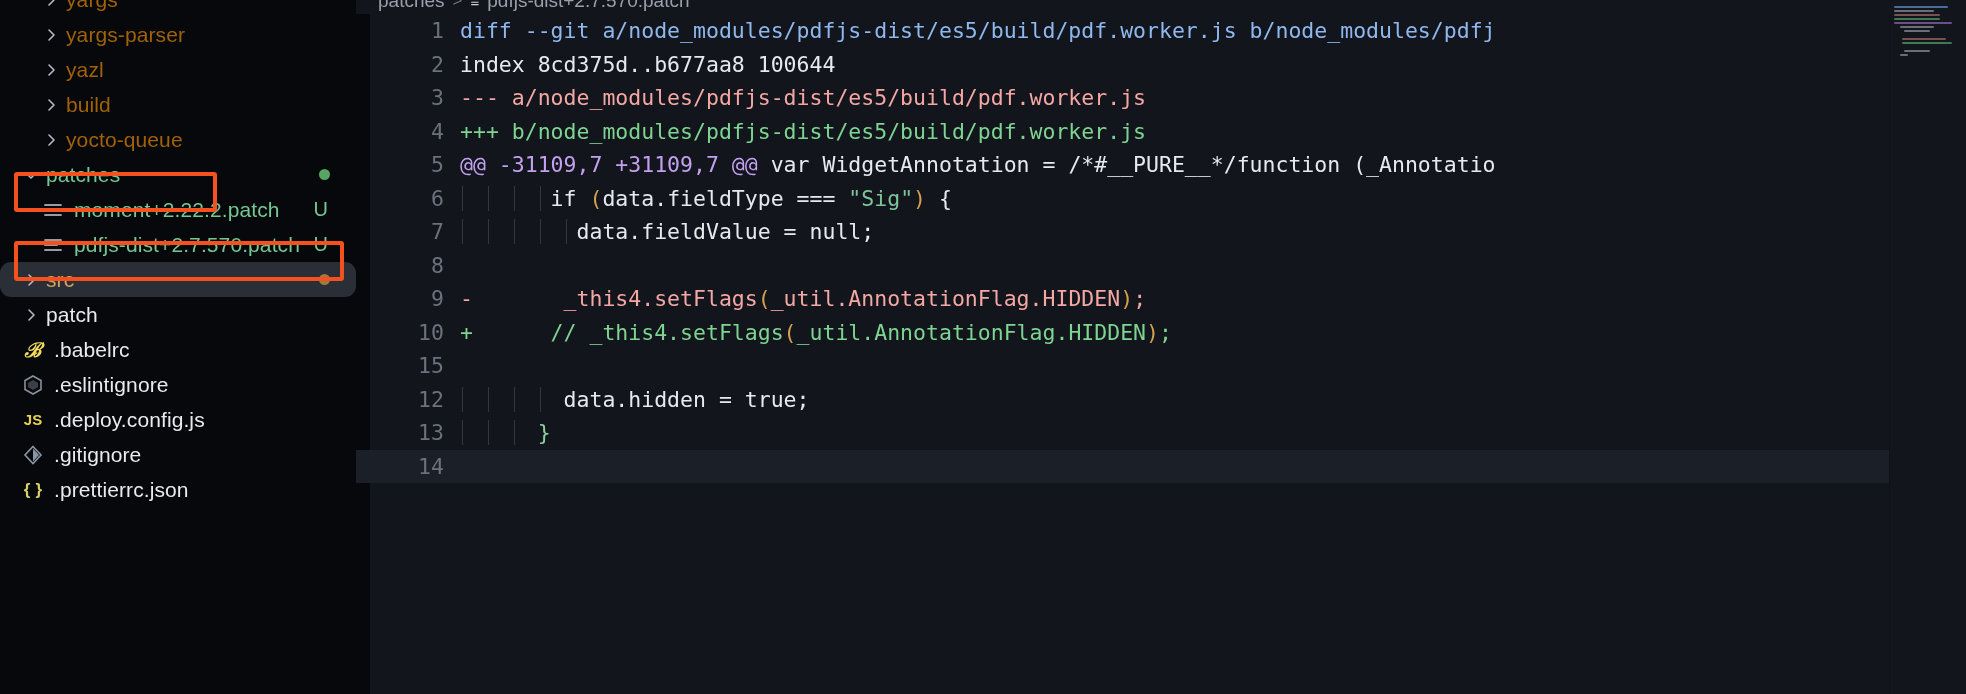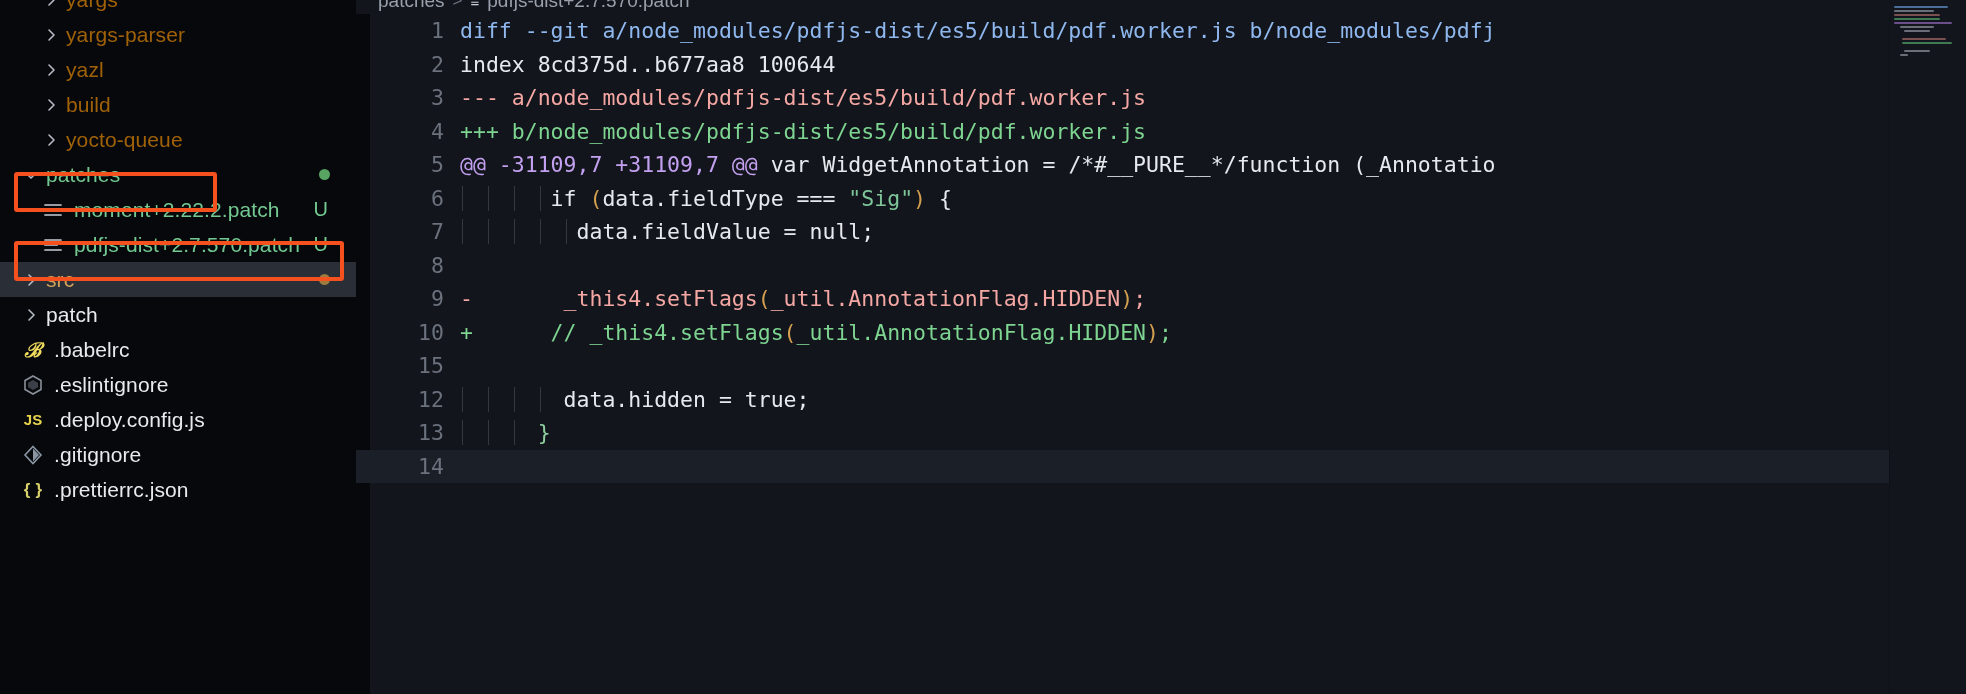--- a/index.html
+++ b/index.html
@@ -25,21 +25,21 @@
     position:relative;
     height:35px;
     display:flex;
     align-items:center;
     padding-left:6px;
     white-space:nowrap;
     font-size:21px;
     color:#cfd3dc;
     letter-spacing:.1px;
   }
-  .row.selected { background:#2a2e37; }
+  .row.selected { background:#2a2e37;border-radius:11px; }
   .row .indent { display:inline-block; flex:0 0 auto; }
   .chev {
     flex:0 0 auto;
     width:22px; height:22px;
     display:inline-flex; align-items:center; justify-content:center;
     color:#b4b9c4;
     margin-right:4px;
   }
   .chev svg { display:block; }
   .ficon {

